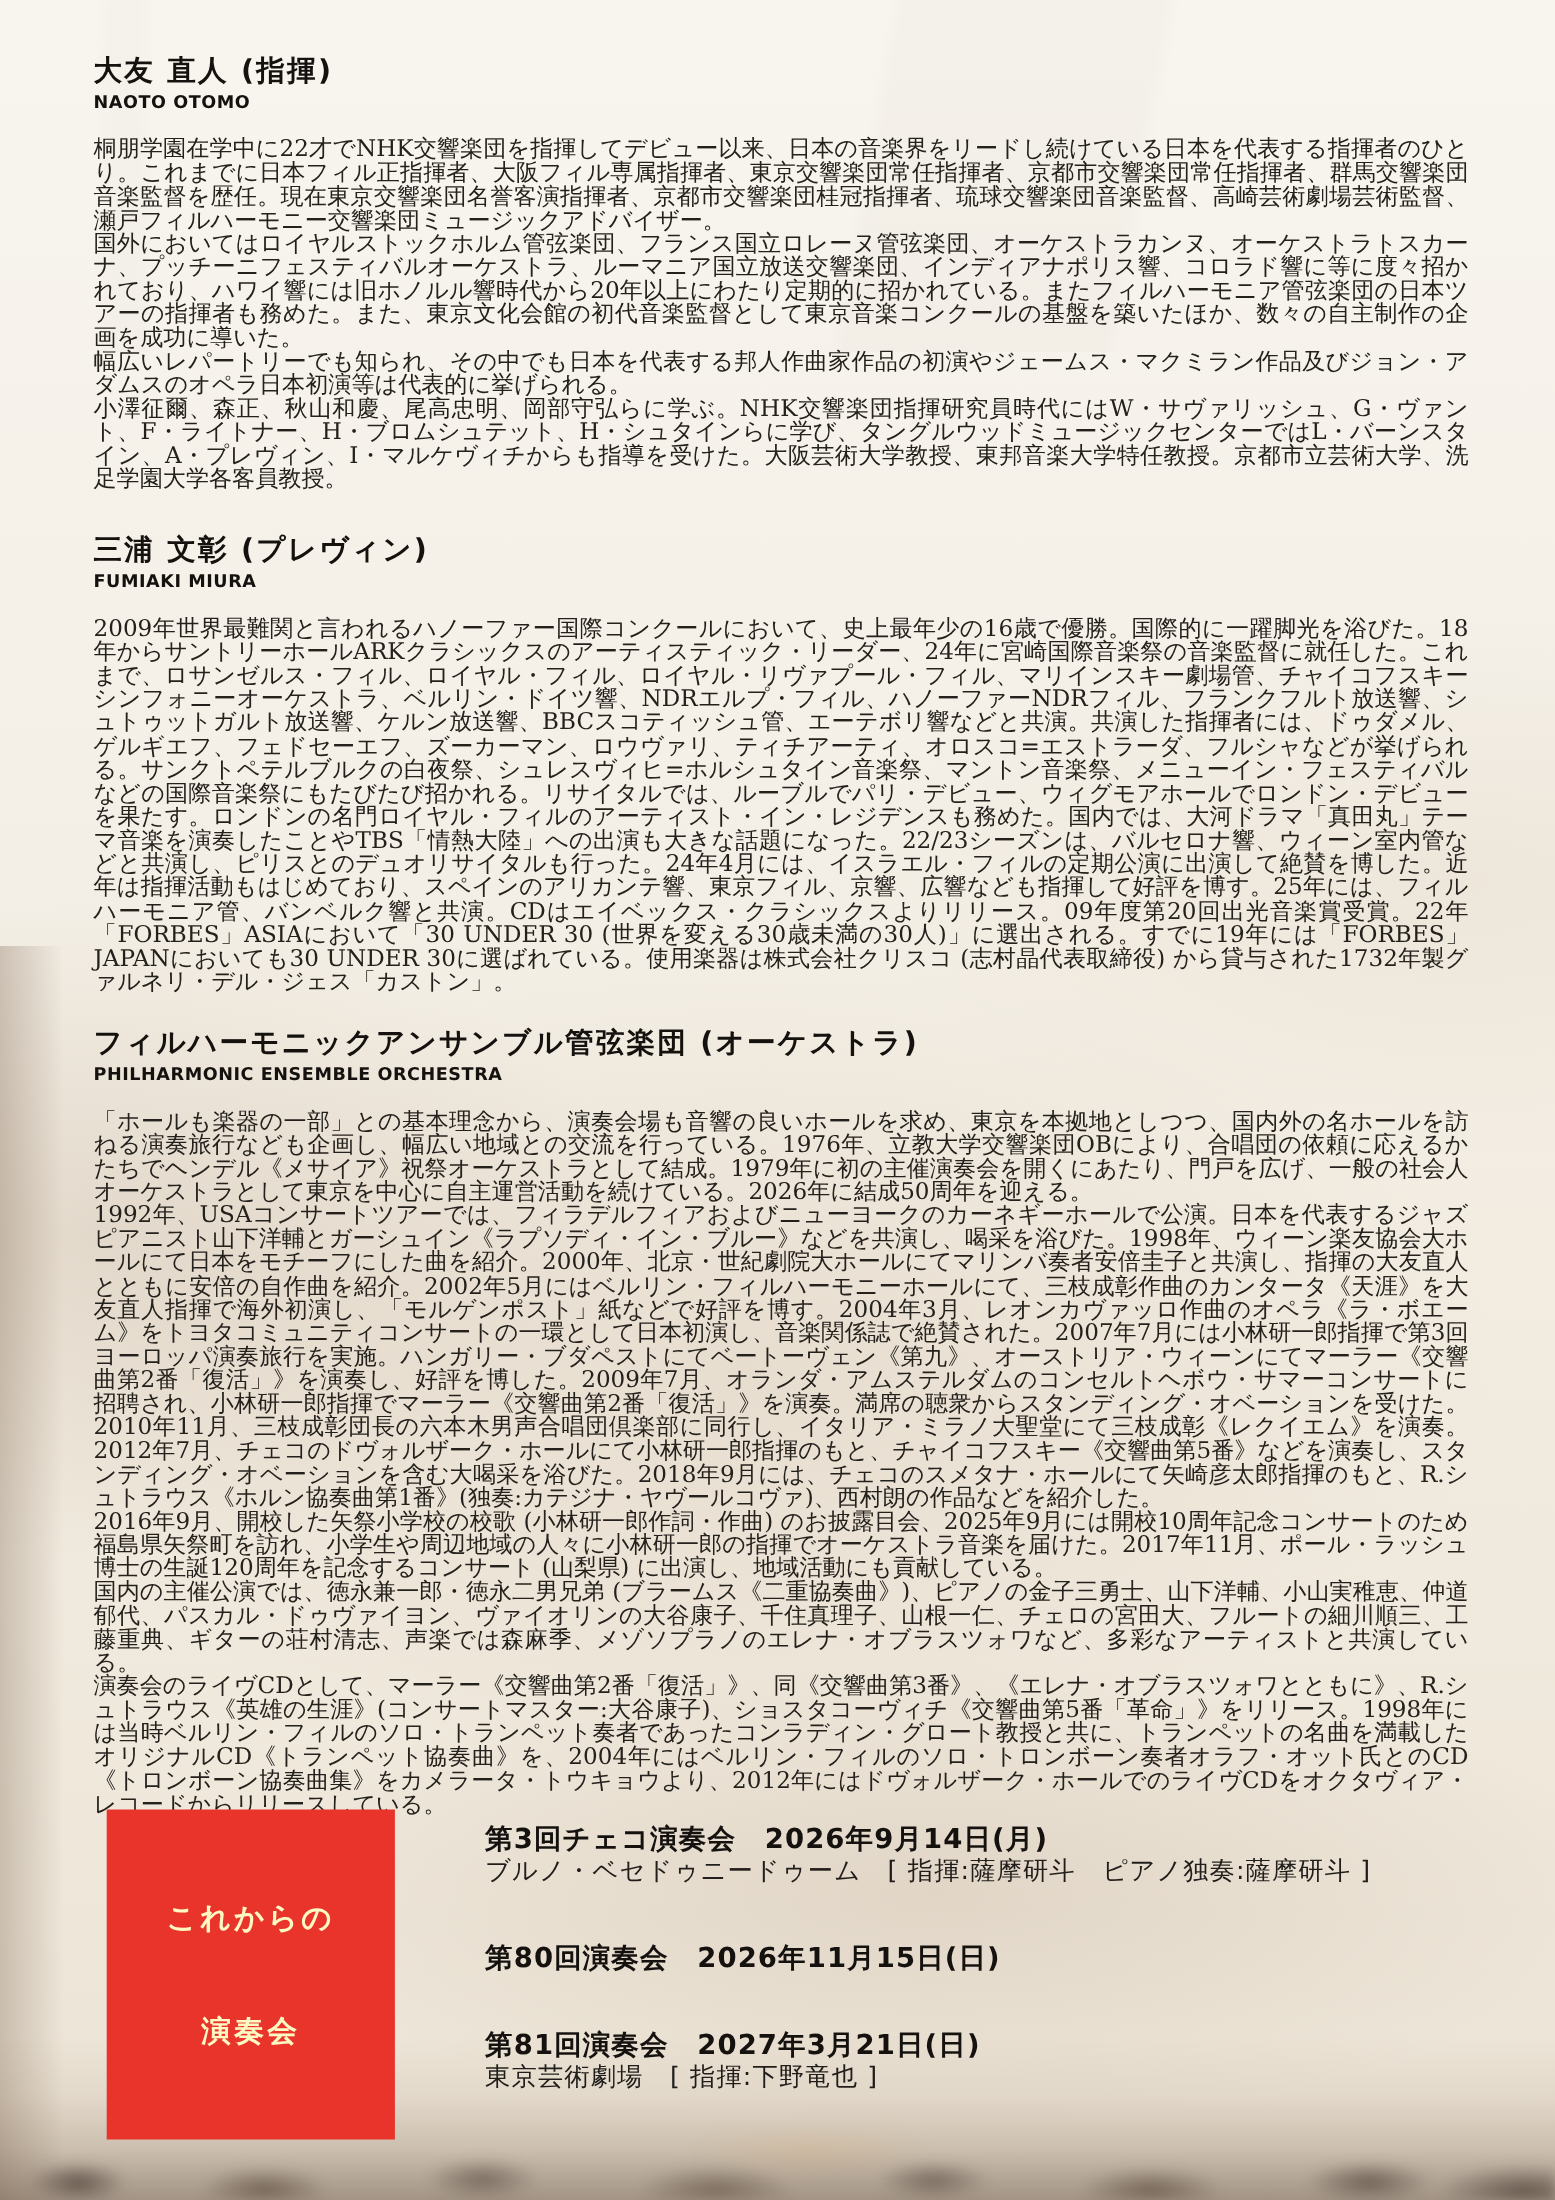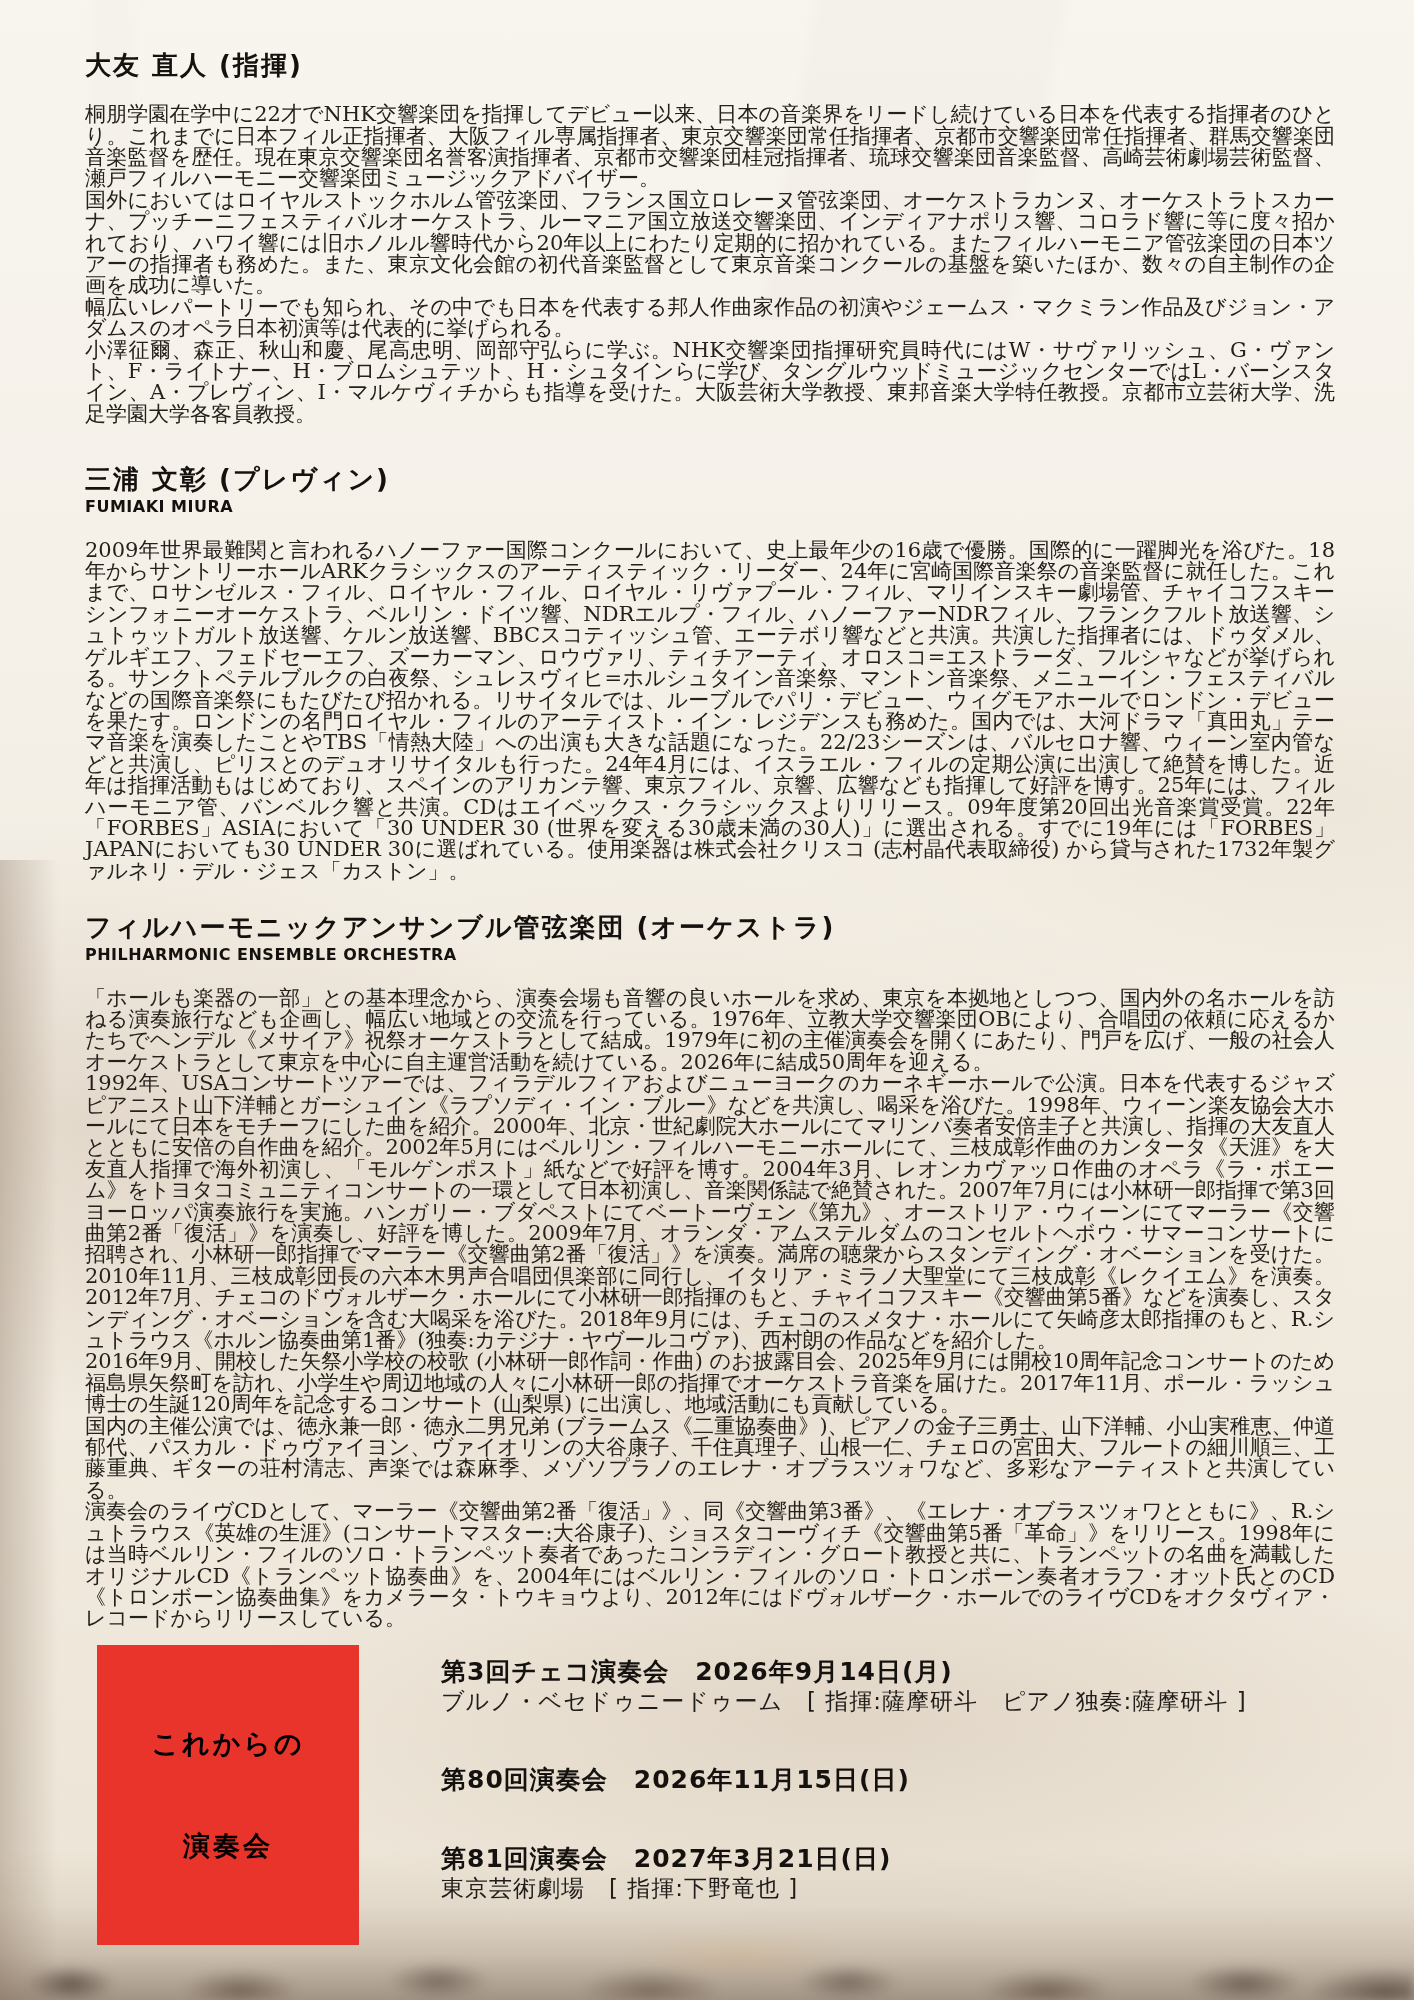--- a/index.html
+++ b/index.html
@@ -73,21 +73,21 @@
   
   .upcoming {
     position:absolute; left:97px; top:1645px; height:300px; right:80px; z-index:1;
     display:flex; align-items:stretch;
   }
   .label-panel {
     width:262px; height:300px; flex:0 0 262px;
     background:#e9342b;
     display:flex; flex-direction:column; align-items:center; justify-content:center; gap:66px;
     font-family:"DejaVu Sans","Liberation Sans",sans-serif;
-    font-weight:700; font-size:27px; letter-spacing:3px; color:#000000;
+    font-weight:700; font-size:27px; letter-spacing:3px; color:#fef9c3;
   }
   .concert-list {
     margin-left:82px; padding-top:12px;
     display:flex; flex-direction:column; gap:49px;
     font-family:"DejaVu Sans","Liberation Sans",sans-serif;
     color:#14110e;
   }
   .concert-title { font-size:25px; font-weight:700; letter-spacing:1px; line-height:1.2; }
   .concert-detail { font-size:23px; font-weight:400; letter-spacing:1px; margin-top:1px; line-height:1.2; color:#201d1a; }
 </style>
@@ -96,20 +96,21 @@
 
 <div class="bg-photo"></div>
 <div class="bg-top-architecture"></div>
 <div class="bg-left-edge"></div>
 <div class="bg-musicians"></div>
 
 <main class="page">
 
   <section class="bio">
     <h2>大友 直人 (指揮)</h2>
+    <div class="name-en">NAOTO OTOMO</div>
     <div class="bio-body">
       <p>桐朋学園在学中に22才でNHK交響楽団を指揮してデビュー以来、日本の音楽界をリードし続けている日本を代表する指揮者のひとり。これまでに日本フィル正指揮者、大阪フィル専属指揮者、東京交響楽団常任指揮者、京都市交響楽団常任指揮者、群馬交響楽団音楽監督を歴任。現在東京交響楽団名誉客演指揮者、京都市交響楽団桂冠指揮者、琉球交響楽団音楽監督、高崎芸術劇場芸術監督、瀬戸フィルハーモニー交響楽団ミュージックアドバイザー。</p>
       <p>国外においてはロイヤルストックホルム管弦楽団、フランス国立ロレーヌ管弦楽団、オーケストラカンヌ、オーケストラトスカーナ、プッチーニフェスティバルオーケストラ、ルーマニア国立放送交響楽団、インディアナポリス響、コロラド響に等に度々招かれており、ハワイ響には旧ホノルル響時代から20年以上にわたり定期的に招かれている。またフィルハーモニア管弦楽団の日本ツアーの指揮者も務めた。また、東京文化会館の初代音楽監督として東京音楽コンクールの基盤を築いたほか、数々の自主制作の企画を成功に導いた。</p>
       <p>幅広いレパートリーでも知られ、その中でも日本を代表する邦人作曲家作品の初演やジェームス・マクミラン作品及びジョン・アダムスのオペラ日本初演等は代表的に挙げられる。</p>
       <p>小澤征爾、森正、秋山和慶、尾高忠明、岡部守弘らに学ぶ。NHK交響楽団指揮研究員時代にはW・サヴァリッシュ、G・ヴァント、F・ライトナー、H・ブロムシュテット、H・シュタインらに学び、タングルウッドミュージックセンターではL・バーンスタイン、A・プレヴィン、I・マルケヴィチからも指導を受けた。大阪芸術大学教授、東邦音楽大学特任教授。京都市立芸術大学、洗足学園大学各客員教授。</p>
     </div>
   </section>
 
   <section class="bio">
     <h2>三浦 文彰 (プレヴィン)</h2>

